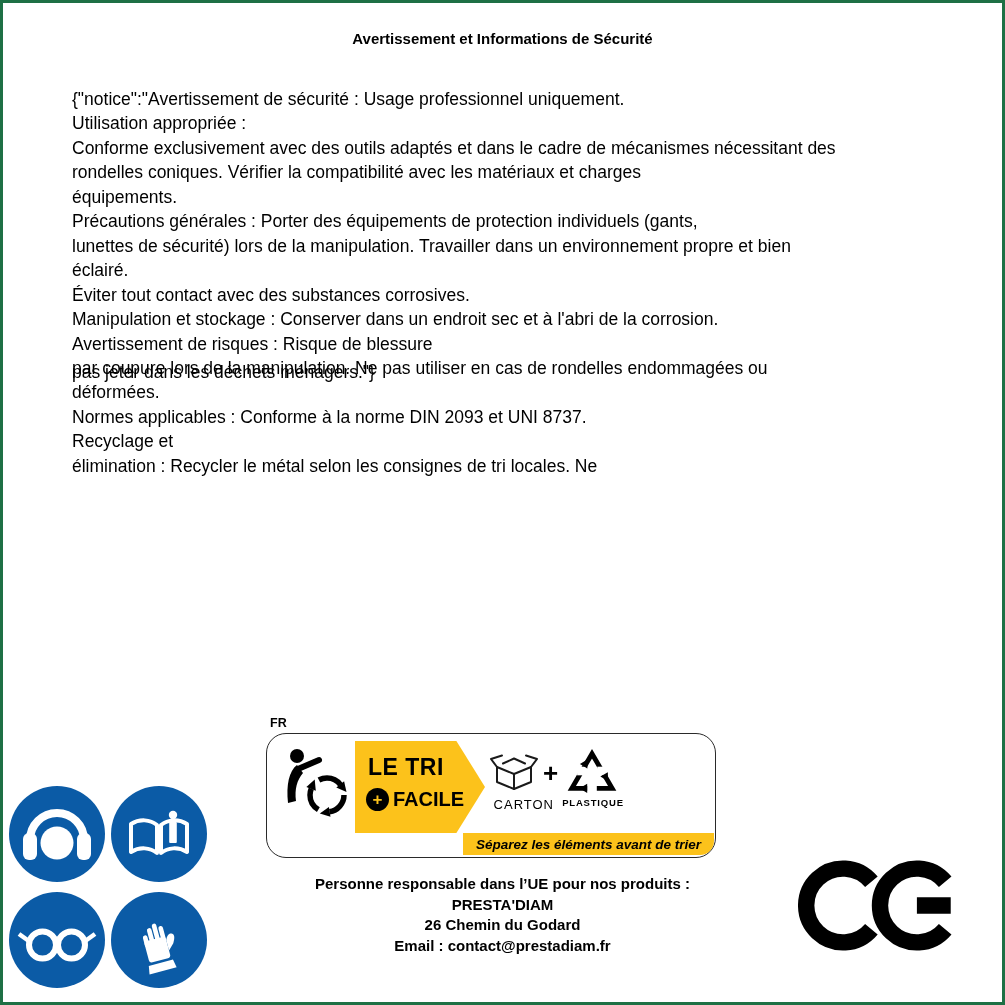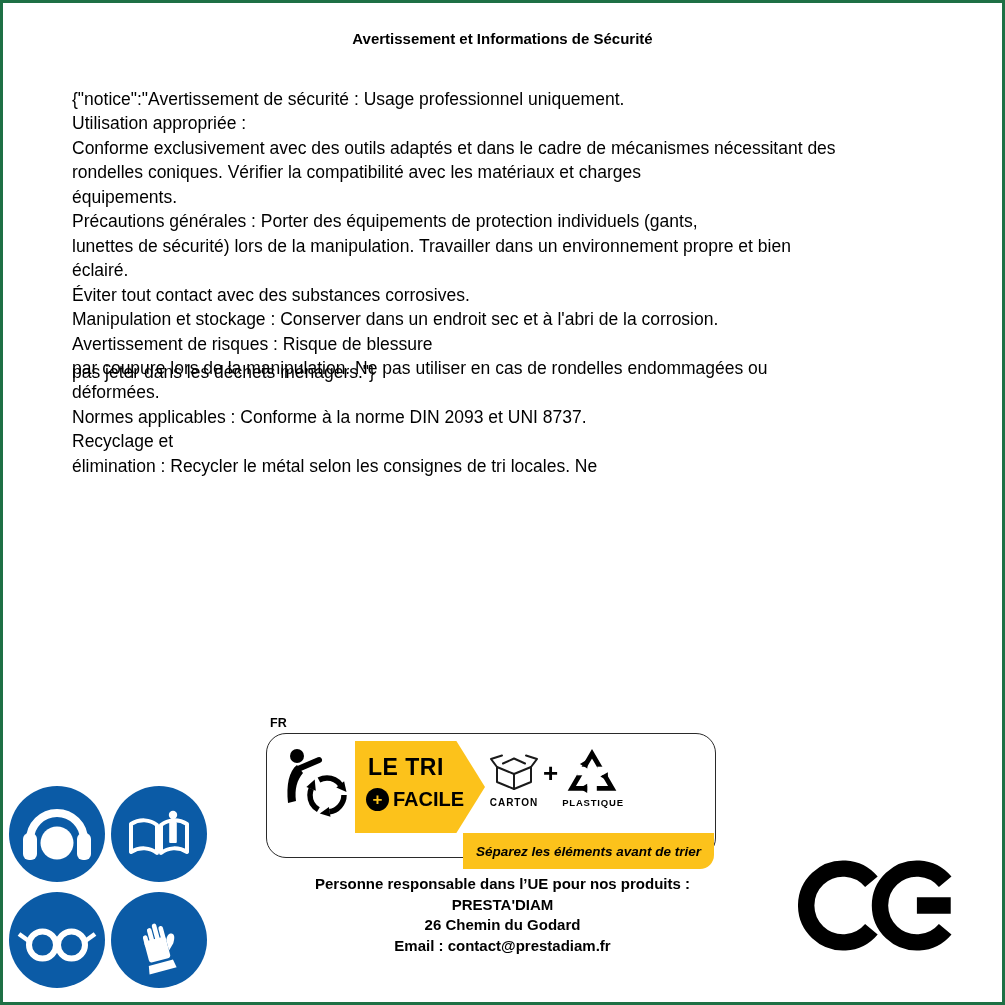--- a/index.html
+++ b/index.html
@@ -23,32 +23,32 @@
   .pentagon { position:absolute; left:88px; top:7px; width:130px; height:92px;
               background:var(--yellow,#fcc21b);
               clip-path:polygon(0 0,78% 0,100% 50%,78% 100%,0 100%); }
   .le-tri { position:absolute; left:13px; top:13px; font-size:23px; font-weight:800; letter-spacing:.5px; }
   .facile-row { position:absolute; left:11px; top:47px; display:flex; align-items:center; gap:4px;
                 font-size:20px; font-weight:800; }
   .plus-circle { width:23px; height:23px; border-radius:50%; background:#000;
                  color:var(--yellow,#fcc21b); display:flex; align-items:center; justify-content:center;
                  font-size:17px; font-weight:900; }
   .carton-svg { position:absolute; left:222px; top:16px; width:50px; height:44px; }
-  .carton-label { position:absolute; left:207px; top:63px; width:80px; text-align:center;
-                  font-size:10px; font-weight:bold; letter-spacing:1px; }
+  .carton-label { position:absolute; left:207px; top:63px; width:80px; text-align:right;
+                  font-size:13px; font-weight:normal; letter-spacing:1px; }
   .mid-plus { position:absolute; left:276px; top:24px; font-size:26px; font-weight:bold; }
   .plastique-svg { position:absolute; left:297px; top:13px; width:56px; height:48px; }
   .plastique-label { position:absolute; left:288px; top:63px; width:76px; text-align:center;
                      font-size:9.5px; font-weight:bold; letter-spacing:.8px; }
   .bac-chevron { position:absolute; left:368px; top:8px; width:80px; height:86px;
                  background:var(--yellow,#fcc21b);
                  clip-path:polygon(0 0,75% 0,100% 50%,75% 100%,0 100%); }
   .bin-svg { position:absolute; left:7px; top:23px; width:28px; height:40px; }
   .bac-text { position:absolute; left:39px; top:25px; font-size:11.5px; font-weight:800; line-height:12px; }
-  .tagline { position:absolute; left:196px; top:99px; right:1px; height:36px;
+  .tagline { position:absolute; left:196px; top:99px; right:1px; height:22px;
              background:var(--yellow,#fcc21b); border-radius:0 0 14px 0;
              display:flex; align-items:center; justify-content:center;
              font-size:13.5px; font-style:italic; font-weight:bold; }
 
   .pictos { position:absolute; left:6px; top:783px; display:grid;
             grid-template-columns:96px 96px; grid-auto-rows:96px; column-gap:6px; row-gap:10px; }
   .picto-bg { fill:var(--blue,#0b5ba6); }
 
   .address { position:absolute; left:0; top:871px; width:100%; text-align:center;
              font-weight:bold; font-size:15px; line-height:20.6px; }

